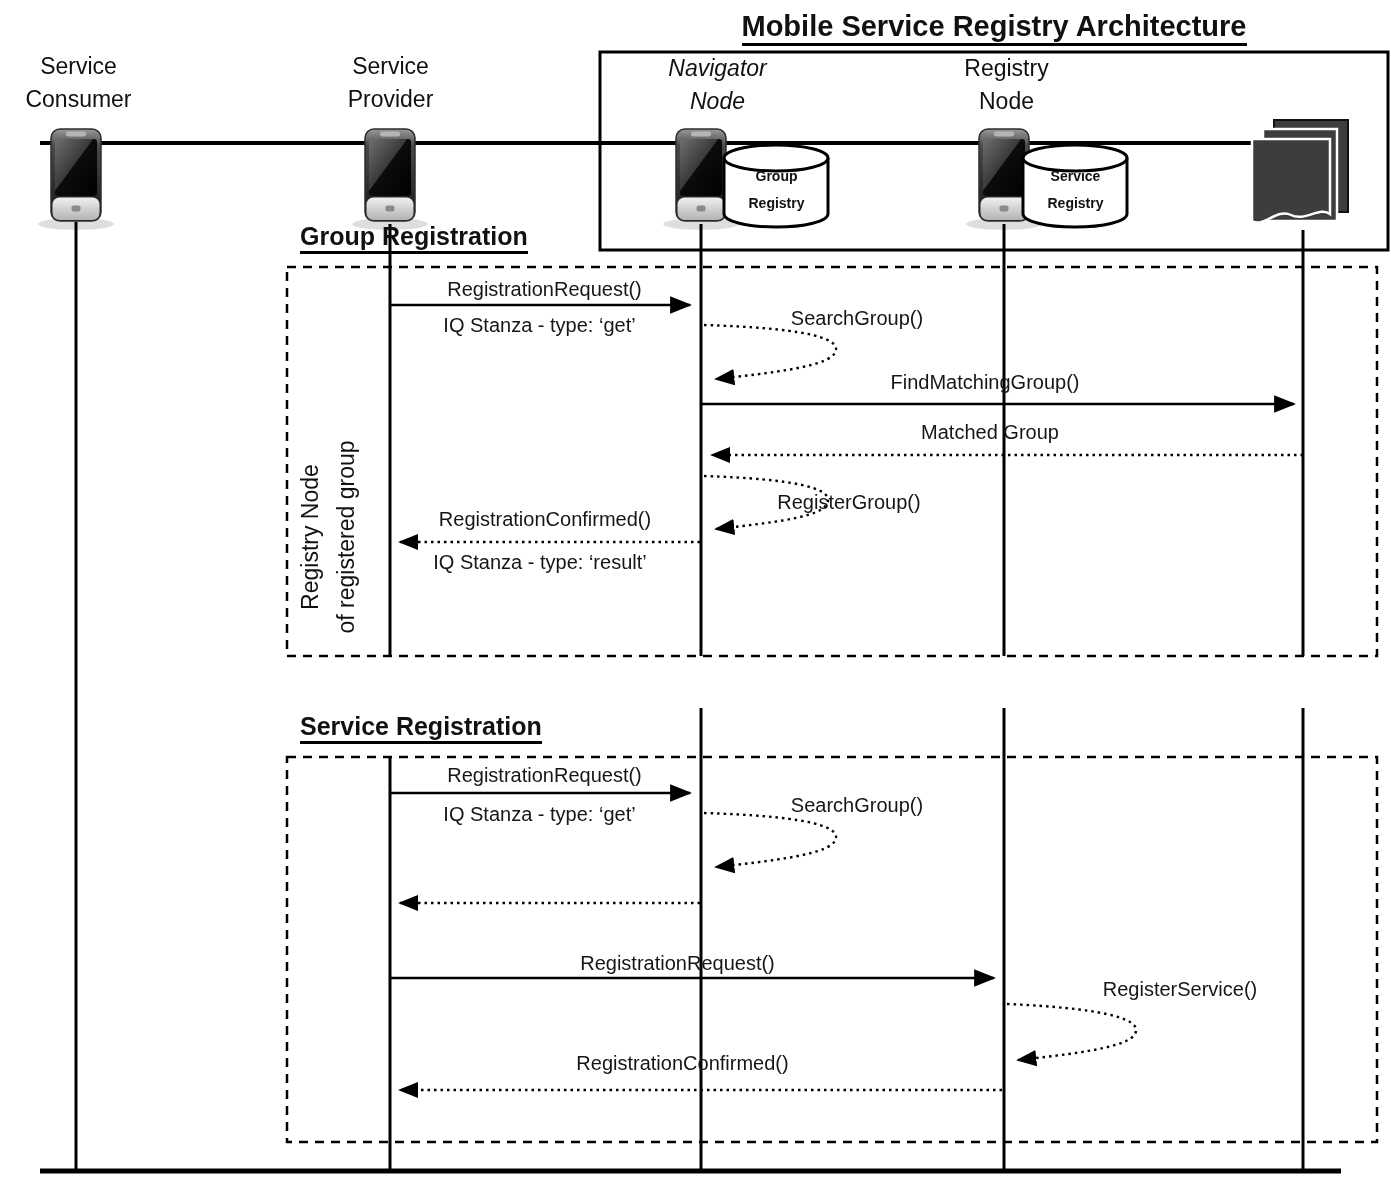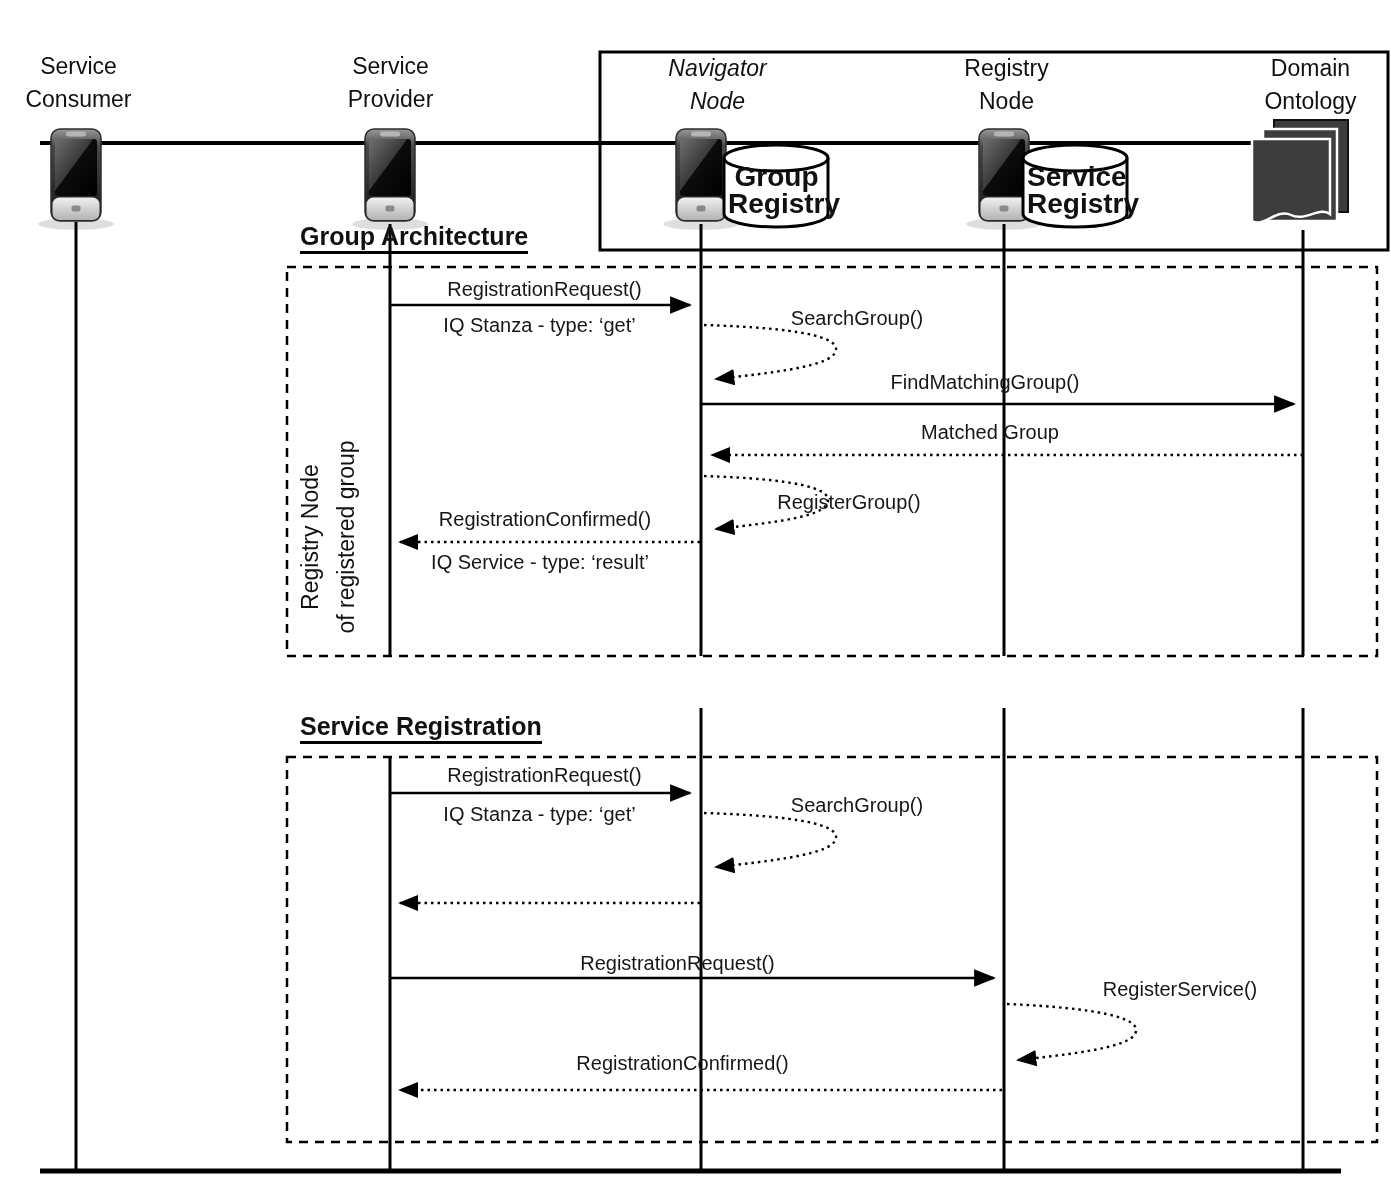--- a/index.html
+++ b/index.html
@@ -10,21 +10,21 @@
   .stage svg{position:absolute;left:0;top:0;}
   .lbl{position:absolute;font-size:23px;color:#111;text-align:center;
        white-space:pre-line;line-height:33px;}
   .msg{position:absolute;font-size:20px;color:#161616;text-align:center;
        white-space:nowrap;line-height:26px;}
   .title{position:absolute;left:600px;top:10px;width:788px;text-align:center;
          font-size:29px;font-weight:bold;}
   .title .u{border-bottom:3px solid #000;padding-bottom:1px;}
   .heading{position:absolute;font-size:25px;font-weight:bold;white-space:nowrap;}
   .heading .u{border-bottom:3px solid #000;padding-bottom:1px;}
-  .dblabel{position:absolute;font-size:28px;font-weight:bold;text-align:center;
+  .dblabel{position:absolute;font-size:14px;font-weight:bold;text-align:center;
            white-space:pre-line;line-height:27px;}
   .side-label{position:absolute;left:207px;top:497px;width:250px;height:80px;
               transform:rotate(-90deg);font-size:23px;text-align:center;
               white-space:pre-line;line-height:36px;}
   .ul{text-decoration:underline;text-decoration-thickness:2px;text-underline-offset:3px;}
 </style>
 </head>
 <body>
 
 <div class="stage">
@@ -117,55 +117,56 @@
 
     <g>
       <rect x="1274" y="120" width="74" height="92" fill="#3d3d3d" stroke="#111" stroke-width="2"></rect>
       <rect x="1263" y="129" width="74" height="92" fill="#3d3d3d" stroke="#fff" stroke-width="2.5"></rect>
       <path d="M1252,139 H1330 V214 C1320,206 1305,222 1291,215 C1277,208 1263,228 1252,221 Z" fill="#3d3d3d" stroke="#fff" stroke-width="2.5"></path>
     </g>
 
     <line x1="40" y1="1171" x2="1341" y2="1171" stroke="#000" stroke-width="5"></line>
   </svg>
 
+  <div class="title">
+    <span class="u">Mobile Service Registry Architecture</span>
+  </div>
 
   <div class="lbl" style="left:6px;top:50px;width:145px;">Service
 Consumer</div>
   <div class="lbl" style="left:318px;top:50px;width:145px;">Service
 Provider</div>
   <div class="lbl" style="left:645px;top:52px;width:145px;font-style:italic;">Navigator
 Node</div>
   <div class="lbl" style="left:934px;top:52px;width:145px;">Registry
 Node</div>
-  <div class="lbl" style="left:1238px;top:52px;width:145px;">Domain
-Ontology</div>
 
   <div class="dblabel" style="left:728px;top:163px;width:97px;">Group
 Registry</div>
   <div class="dblabel" style="left:1027px;top:163px;width:97px;">Service
 Registry</div>
 
   <div class="heading" style="left:300px;top:222px;">
-    <span class="u">Group Architecture</span>
+    <span class="u">Group Registration</span>
   </div>
   <div class="heading" style="left:300px;top:712px;">
     <span class="u">Service Registration</span>
   </div>
 
   <div class="side-label">Registry Node
 of registered group</div>
 
   <div class="msg" style="left:397px;top:276px;width:295px;">RegistrationRequest()</div>
   <div class="msg" style="left:397px;top:312px;width:285px;">IQ Stanza - type: ‘get’</div>
   <div class="msg" style="left:762px;top:305px;width:190px;">SearchGroup()</div>
   <div class="msg" style="left:790px;top:419px;width:400px;">Matched Group</div>
   <div class="msg" style="left:780px;top:369px;width:410px;">FindMatchingGroup()</div>
   <div class="msg" style="left:764px;top:489px;width:170px;">RegisterGroup()</div>
   <div class="msg" style="left:400px;top:506px;width:290px;">RegistrationConfirmed()</div>
-  <div class="msg" style="left:400px;top:549px;width:280px;">IQ Service - type: ‘result’</div>
+  <div class="msg" style="left:400px;top:549px;width:280px;">IQ Stanza - type: ‘result’</div>
 
   <div class="msg" style="left:397px;top:762px;width:295px;">RegistrationRequest()</div>
   <div class="msg" style="left:397px;top:801px;width:285px;">IQ Stanza - type: ‘get’</div>
   <div class="msg" style="left:762px;top:792px;width:190px;">SearchGroup()</div>
   <div class="msg" style="left:530px;top:950px;width:295px;">RegistrationRequest()</div>
   <div class="msg" style="left:1080px;top:976px;width:200px;">RegisterService()</div>
   <div class="msg" style="left:535px;top:1050px;width:295px;">RegistrationConfirmed()</div>
 
 </div>
 

